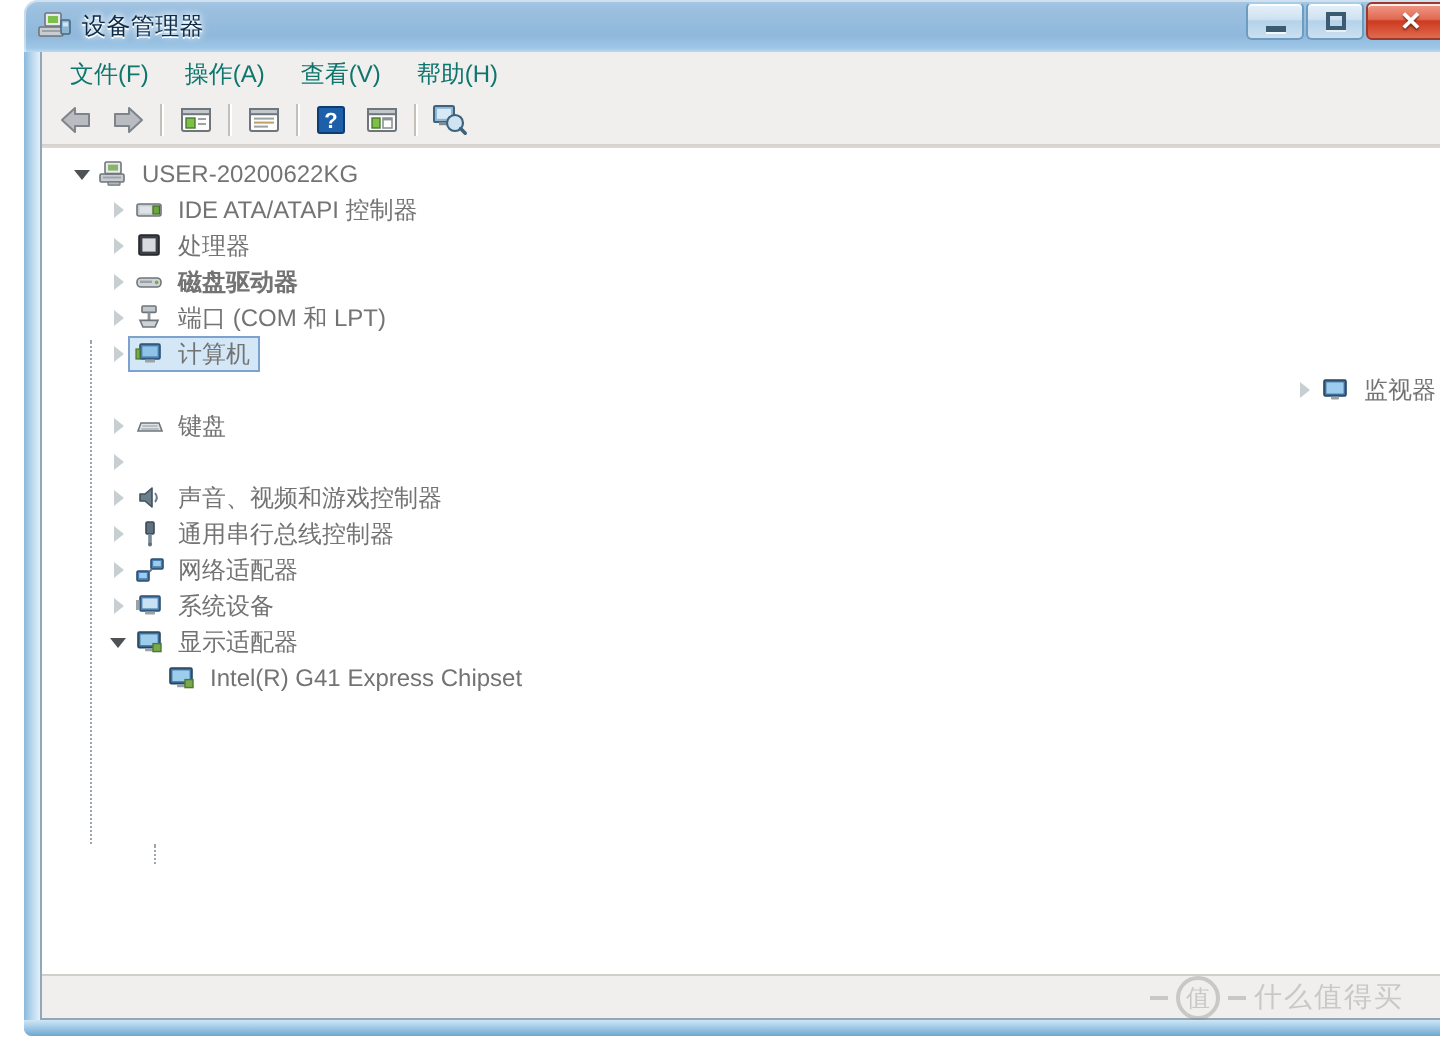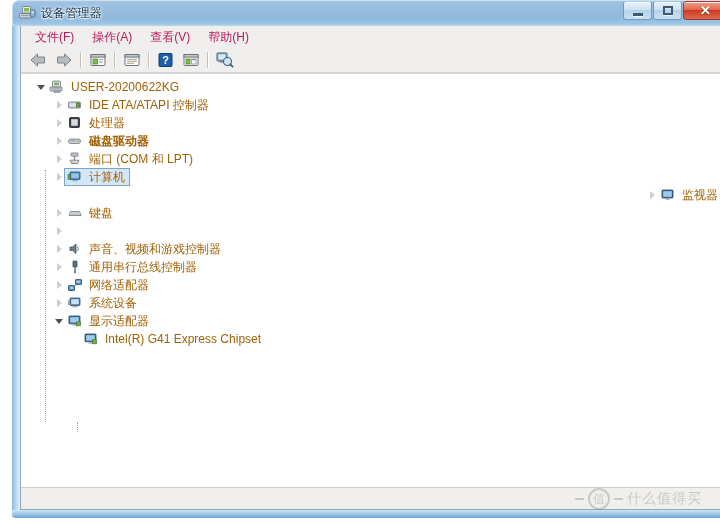--- a/index.html
+++ b/index.html
@@ -111,21 +111,21 @@
   #menu-bar {
     height: 21px;
     background: #f0efed;
     display: flex;
     align-items: center;
     padding-left: 5px;
     flex: 0 0 auto;
   }
   .menu-item {
     font-size: 12px;
-    color: #be185d;
+    color: #0f766e;
     padding: 2px 9px;
     white-space: nowrap;
     line-height: 1;
   }
 
   
   #toolbar {
     height: 26px;
     background: #f0efed;
     border-bottom: 1px solid #d6d3ce;
@@ -194,21 +194,21 @@
     border-top: 5px solid #4e5255;
   }
   .node-icon {
     width: 16px; height: 16px;
     margin-right: 4px;
     flex: 0 0 auto;
     position: relative;
   }
   .node-label {
     font-size: 12px;
-    color: #a16207;
+    color: #737373;
     line-height: 16px;
     padding: 0 2px;
   }
   .node.selected .label-wrap {
     background: #d4e7f7;
     border: 1px solid #7da2ce;
     border-radius: 0;
     padding: 0 2px;
     margin-left: -3px;
     display: inline-flex;

